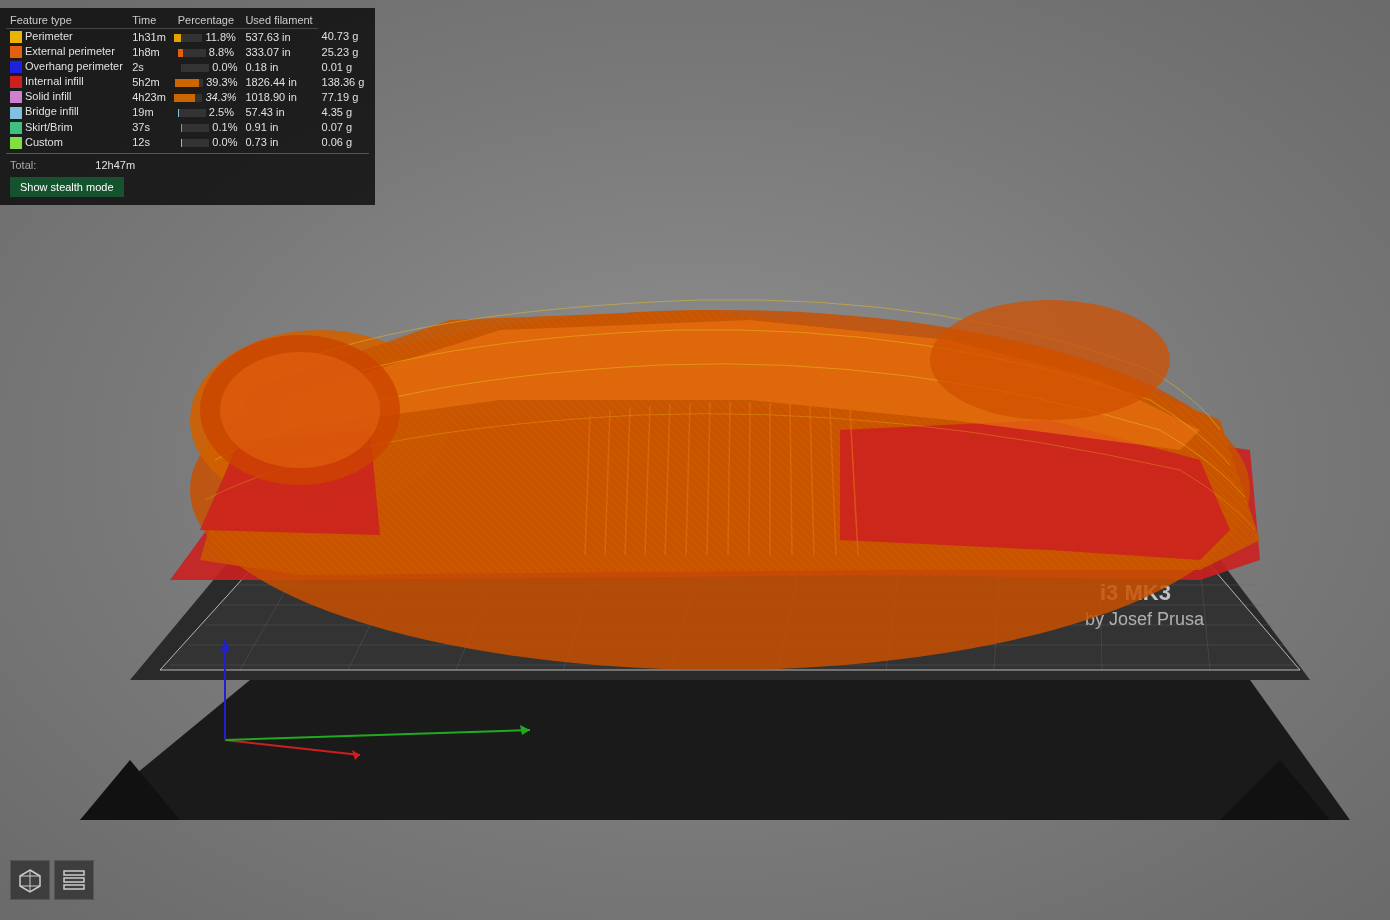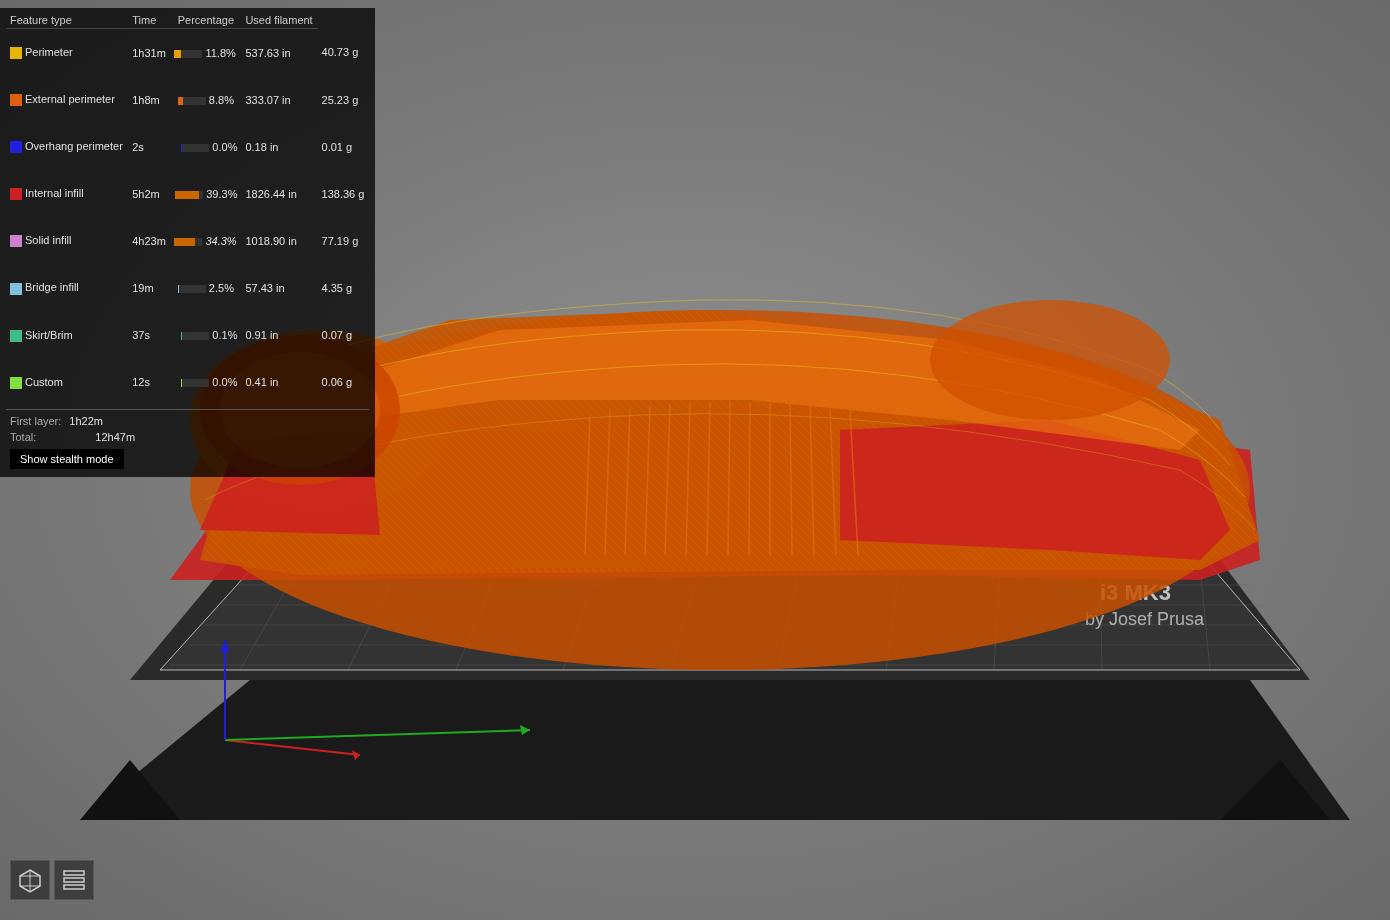--- a/index.html
+++ b/index.html
@@ -49,21 +49,21 @@
 
     .stats-table th {
       text-align: left;
       color: #ccc;
       padding: 2px 4px;
       font-weight: normal;
       border-bottom: 1px solid #444;
     }
 
     .stats-table td {
-      padding: 17px 4px;
+      padding: 1px 4px;
       color: #e0e0e0;
     }
 
     .color-swatch {
       display: inline-block;
       width: 12px;
       height: 12px;
       margin-right: 3px;
       vertical-align: middle;
     }
@@ -92,21 +92,21 @@
     .time-info {
       padding: 2px 4px;
       color: #e0e0e0;
     }
 
     .time-info .label {
       color: #aaa;
     }
 
     .stealth-btn {
-      background: #000000;
+      background: #14532d;
       color: #fff;
       border: none;
       padding: 4px 10px;
       cursor: pointer;
       font-size: 11px;
       margin: 4px 4px;
       display: inline-block;
     }
 
     
@@ -283,30 +283,26 @@
           <td><span class="color-swatch" style="background:#40c080;"></span>Skirt/Brim</td>
           <td>37s</td>
           <td style="text-align: right;"><span class="bar-container"><span class="bar-fill" style="width:1px;background:#40c080;"></span></span> 0.1%</td>
           <td>0.91 in</td>
           <td>0.07 g</td>
         </tr>
         <tr>
           <td><span class="color-swatch" style="background:#80e040;"></span>Custom</td>
           <td>12s</td>
           <td style="text-align: right;"><span class="bar-container"><span class="bar-fill" style="width:1px;background:#80e040;"></span></span> 0.0%</td>
-          <td>0.41 in</td>
+          <td>0.73 in</td>
           <td>0.06 g</td>
         </tr>
       </tbody>
   </table>
   <hr class="divider">
-  <div class="time-info" style="display:flex; gap:8px;">
-    <span class="label">First layer:</span>
-    <span>1h22m</span>
-  </div>
   <div class="time-info" style="display:flex; gap:59px;">
     <span class="label">Total:</span>
     <span>12h47m</span>
   </div>
   <div>
     <button class="stealth-btn">Show stealth mode</button>
   </div>
 </div>
 
 <div class="bottom-icons">

